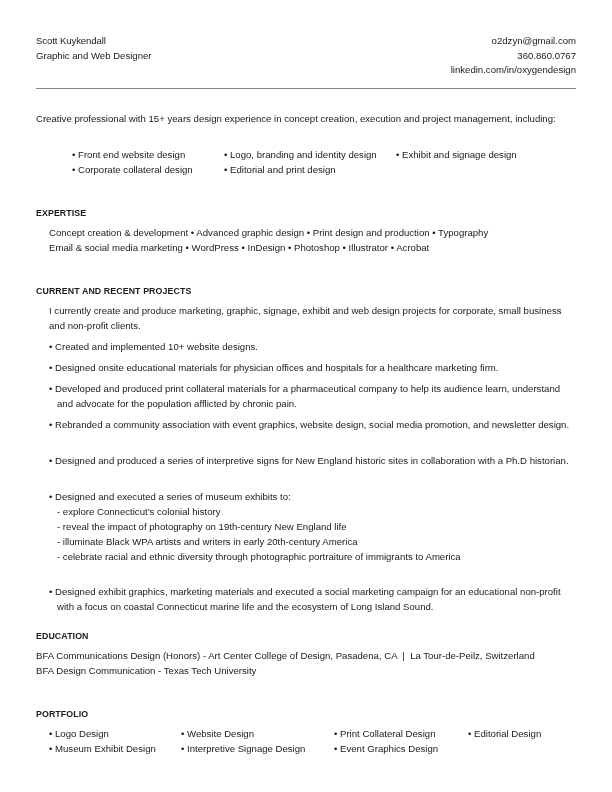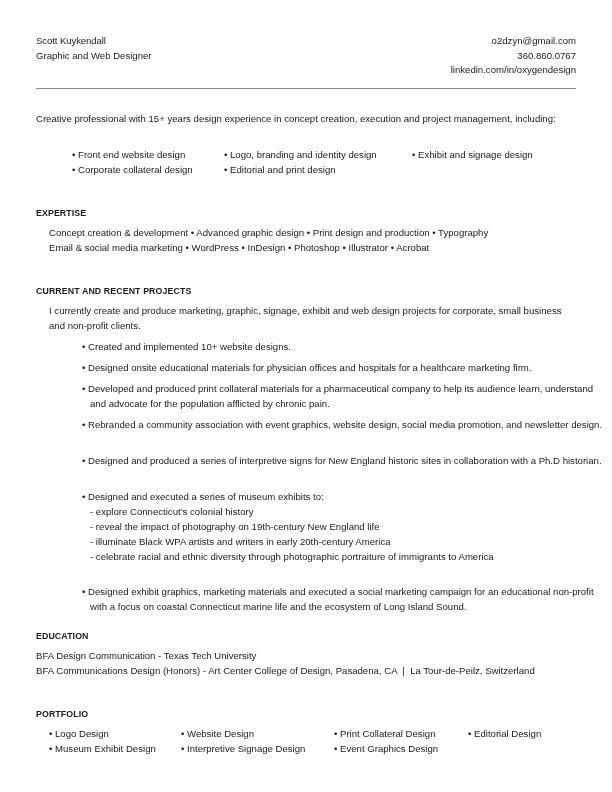--- a/index.html
+++ b/index.html
@@ -18,21 +18,21 @@
 
     .summary { position: absolute; left: 0; top: 111px; width: 540px; }
     .skills-grid { position: absolute; left: 13px; top: 147px; width: 520px; margin-left: 23px; }
     .skills-grid .row { height: 15px; position: relative; }
     .skills-grid .cell { position: absolute; top: 0; white-space: nowrap; }
 
     .section-head { position: absolute; left: 0; font-weight: bold; font-size: 8.8px; letter-spacing: 0.1px; }
     .expertise-body { position: absolute; left: 13px; top: 225px; width: 527px; }
 
     .projects-intro { position: absolute; left: 13px; top: 303px; width: 527px; }
-    .bullet-item { position: absolute; left: 13px; width: 527px; margin-left: 33px; }
+    .bullet-item { position: absolute; left: 13px; width: 527px; }
     .bullet-item .b-text { display: block; padding-left: 8px; text-indent: -8px; }
     .sub-item { display: block; padding-left: 8px; }
 
     .edu-body { position: absolute; left: 0; top: 648px; width: 540px; }
     .port-grid { position: absolute; left: 13px; top: 726px; width: 527px; }
     .port-grid .row { height: 15px; position: relative; }
     .port-grid .cell { position: absolute; top: 0; white-space: nowrap; }
   </style>
 </head>
 <body>
@@ -50,21 +50,21 @@
   </div>
 
   <div class="divider"></div>
 
   <div class="summary">Creative professional with 15+ years design experience in concept creation, execution and project management, including:</div>
 
   <div class="skills-grid">
     <div class="row">
       <span class="cell" style="left:0">• Front end website design</span>
       <span class="cell" style="left:152px">• Logo, branding and identity design</span>
-      <span class="cell" style="left:340px">• Exhibit and signage design</span>
+      <span class="cell" style="left:324px">• Exhibit and signage design</span>
     </div>
     <div class="row">
       <span class="cell" style="left:0">• Corporate collateral design</span>
       <span class="cell" style="left:152px">• Editorial and print design</span>
     </div>
   </div>
 
   <div class="section-head" style="top:206px">EXPERTISE</div>
   <div class="expertise-body">
     <div>Concept creation &amp; development • Advanced graphic design • Print design and production • Typography</div>
@@ -95,22 +95,22 @@
     <span class="sub-item">- reveal the impact of photography on 19th-century New England life</span>
     <span class="sub-item">- illuminate Black WPA artists and writers in early 20th-century America</span>
     <span class="sub-item">- celebrate racial and ethnic diversity through photographic portraiture of immigrants to America</span>
   </div>
   <div class="bullet-item" style="top:584px">
     <span class="b-text">• Designed exhibit graphics, marketing materials and executed a social marketing campaign for an educational non-profit with a focus on coastal Connecticut marine life and the ecosystem of Long Island Sound.</span>
   </div>
 
   <div class="section-head" style="top:629px">EDUCATION</div>
   <div class="edu-body">
+    <div style="white-space:pre">BFA Communications Design (Honors) - Art Center College of Design, Pasadena, CA  |  La Tour-de-Peilz, Switzerland</div>
     <div>BFA Design Communication - Texas Tech University</div>
-    <div style="white-space:pre">BFA Communications Design (Honors) - Art Center College of Design, Pasadena, CA  |  La Tour-de-Peilz, Switzerland</div>
   </div>
 
   <div class="section-head" style="top:707px">PORTFOLIO</div>
   <div class="port-grid">
     <div class="row">
       <span class="cell" style="left:0">• Logo Design</span>
       <span class="cell" style="left:132px">• Website Design</span>
       <span class="cell" style="left:285px">• Print Collateral Design</span>
       <span class="cell" style="left:419px">• Editorial Design</span>
     </div>

